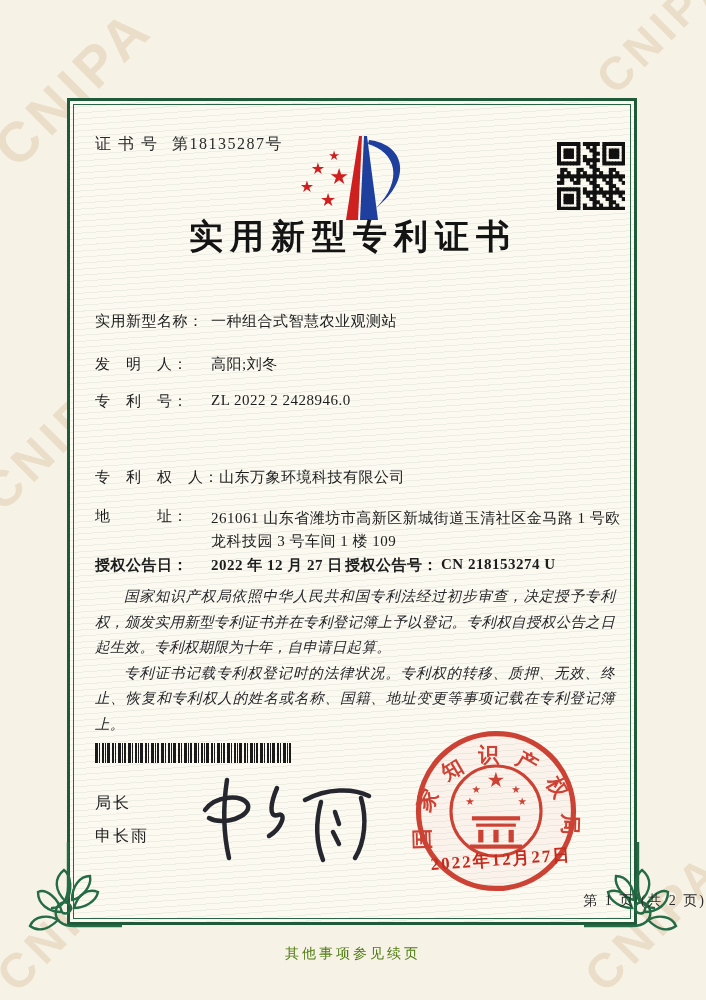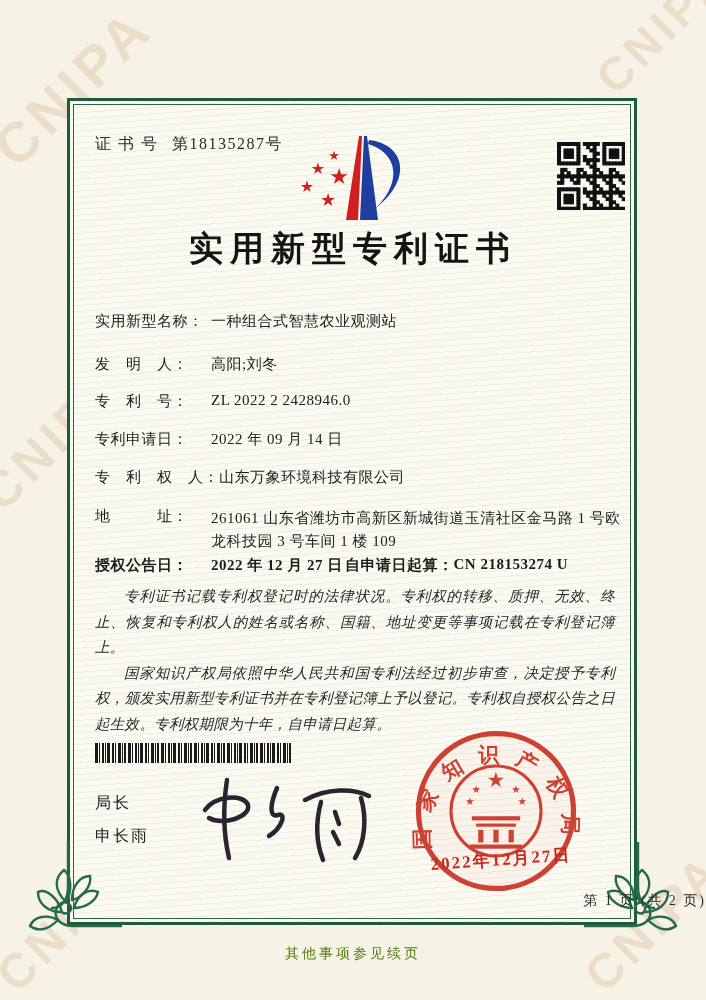--- a/index.html
+++ b/index.html
@@ -23,21 +23,21 @@
   .frame-inner{
     position:absolute;left:3px;top:3px;right:3px;bottom:3px;
     border:1px solid #2a6547;
   }
   .corner-flourish{position:absolute;width:100px;height:100px;}
   .corner-flourish.right{transform:scaleX(-1);}
   .cert-no{position:absolute;left:95px;top:134px;font-size:16px;letter-spacing:1.5px;color:#2b2b2b;}
   .logo{position:absolute;left:292px;top:128px;}
   .qr{position:absolute;left:557px;top:142px;}
   .title{
-    position:absolute;left:0;top:226px;width:706px;text-align:center;
+    position:absolute;left:0;top:214px;width:706px;text-align:center;
     font-size:34px;font-weight:700;letter-spacing:7px;color:#141414;
   }
   .row{position:absolute;left:95px;font-size:15px;letter-spacing:.5px;white-space:nowrap;color:#1d1d1d;}
   .row .label{display:inline-block;min-width:116px;vertical-align:top;}
   .row .val{vertical-align:top;}
   .addr-val{display:inline-block;width:412px;white-space:normal;line-height:23px;vertical-align:top;}
   .grant-no-pair{position:absolute;left:250px;top:0;}
   .body-text{
     position:absolute;left:95px;top:584px;width:520px;
     font-size:14.5px;line-height:25.5px;text-align:justify;
@@ -350,41 +350,38 @@
 
   <div class="row" style="top:312px;">
     <span class="label">实用新型名称：</span><span class="val">一种组合式智慧农业观测站</span>
   </div>
   <div class="row" style="top:355px;">
     <span class="label">发　明　人：</span><span class="val">高阳;刘冬</span>
   </div>
   <div class="row" style="top:392px;">
     <span class="label">专　利　号：</span><span class="val">ZL 2022 2 2428946.0</span>
   </div>
-  <div class="row" style="top:430px;">
-    <span class="label">专利申请日：</span><span class="val">2022 年 09 月 14 日</span>
-  </div>
   <div class="row" style="top:468px;">
     <span class="label">专　利　权　人：</span><span class="val">山东万象环境科技有限公司</span>
   </div>
   <div class="row" style="top:507px;">
     <span class="label">地　　　址：</span><span class="addr-val">261061 山东省潍坊市高新区新城街道玉清社区金马路 1 号欧龙科技园 3 号车间 1 楼 109</span>
   </div>
   <div class="row" style="top:556px;font-weight:bold;">
     <span>
       <span class="label">授权公告日：</span><span class="val">2022 年 12 月 27 日</span>
     </span>
     <span class="grant-no-pair">
-      <span class="label" style="min-width:96px;">自申请日起算：</span><span class="val">CN 218153274 U</span>
+      <span class="label" style="min-width:96px;">授权公告号：</span><span class="val">CN 218153274 U</span>
     </span>
   </div>
 
   <div class="body-text">
+    <p>国家知识产权局依照中华人民共和国专利法经过初步审查，决定授予专利权，颁发实用新型专利证书并在专利登记簿上予以登记。专利权自授权公告之日起生效。专利权期限为十年，自申请日起算。</p>
     <p>专利证书记载专利权登记时的法律状况。专利权的转移、质押、无效、终止、恢复和专利权人的姓名或名称、国籍、地址变更等事项记载在专利登记簿上。</p>
-    <p>国家知识产权局依照中华人民共和国专利法经过初步审查，决定授予专利权，颁发实用新型专利证书并在专利登记簿上予以登记。专利权自授权公告之日起生效。专利权期限为十年，自申请日起算。</p>
   </div>
 
   <svg class="barcode" id="barcode-svg" width="202" height="20" viewBox="0 0 202 20">
       <rect x="0" y="0" width="3" height="20" fill="#1a1a1a"></rect>
       <rect x="4" y="0" width="1" height="20" fill="#1a1a1a"></rect>
       <rect x="7" y="0" width="2" height="20" fill="#1a1a1a"></rect>
       <rect x="10" y="0" width="1" height="20" fill="#1a1a1a"></rect>
       <rect x="12" y="0" width="3" height="20" fill="#1a1a1a"></rect>
       <rect x="17" y="0" width="2" height="20" fill="#1a1a1a"></rect>
       <rect x="20" y="0" width="1" height="20" fill="#1a1a1a"></rect>

